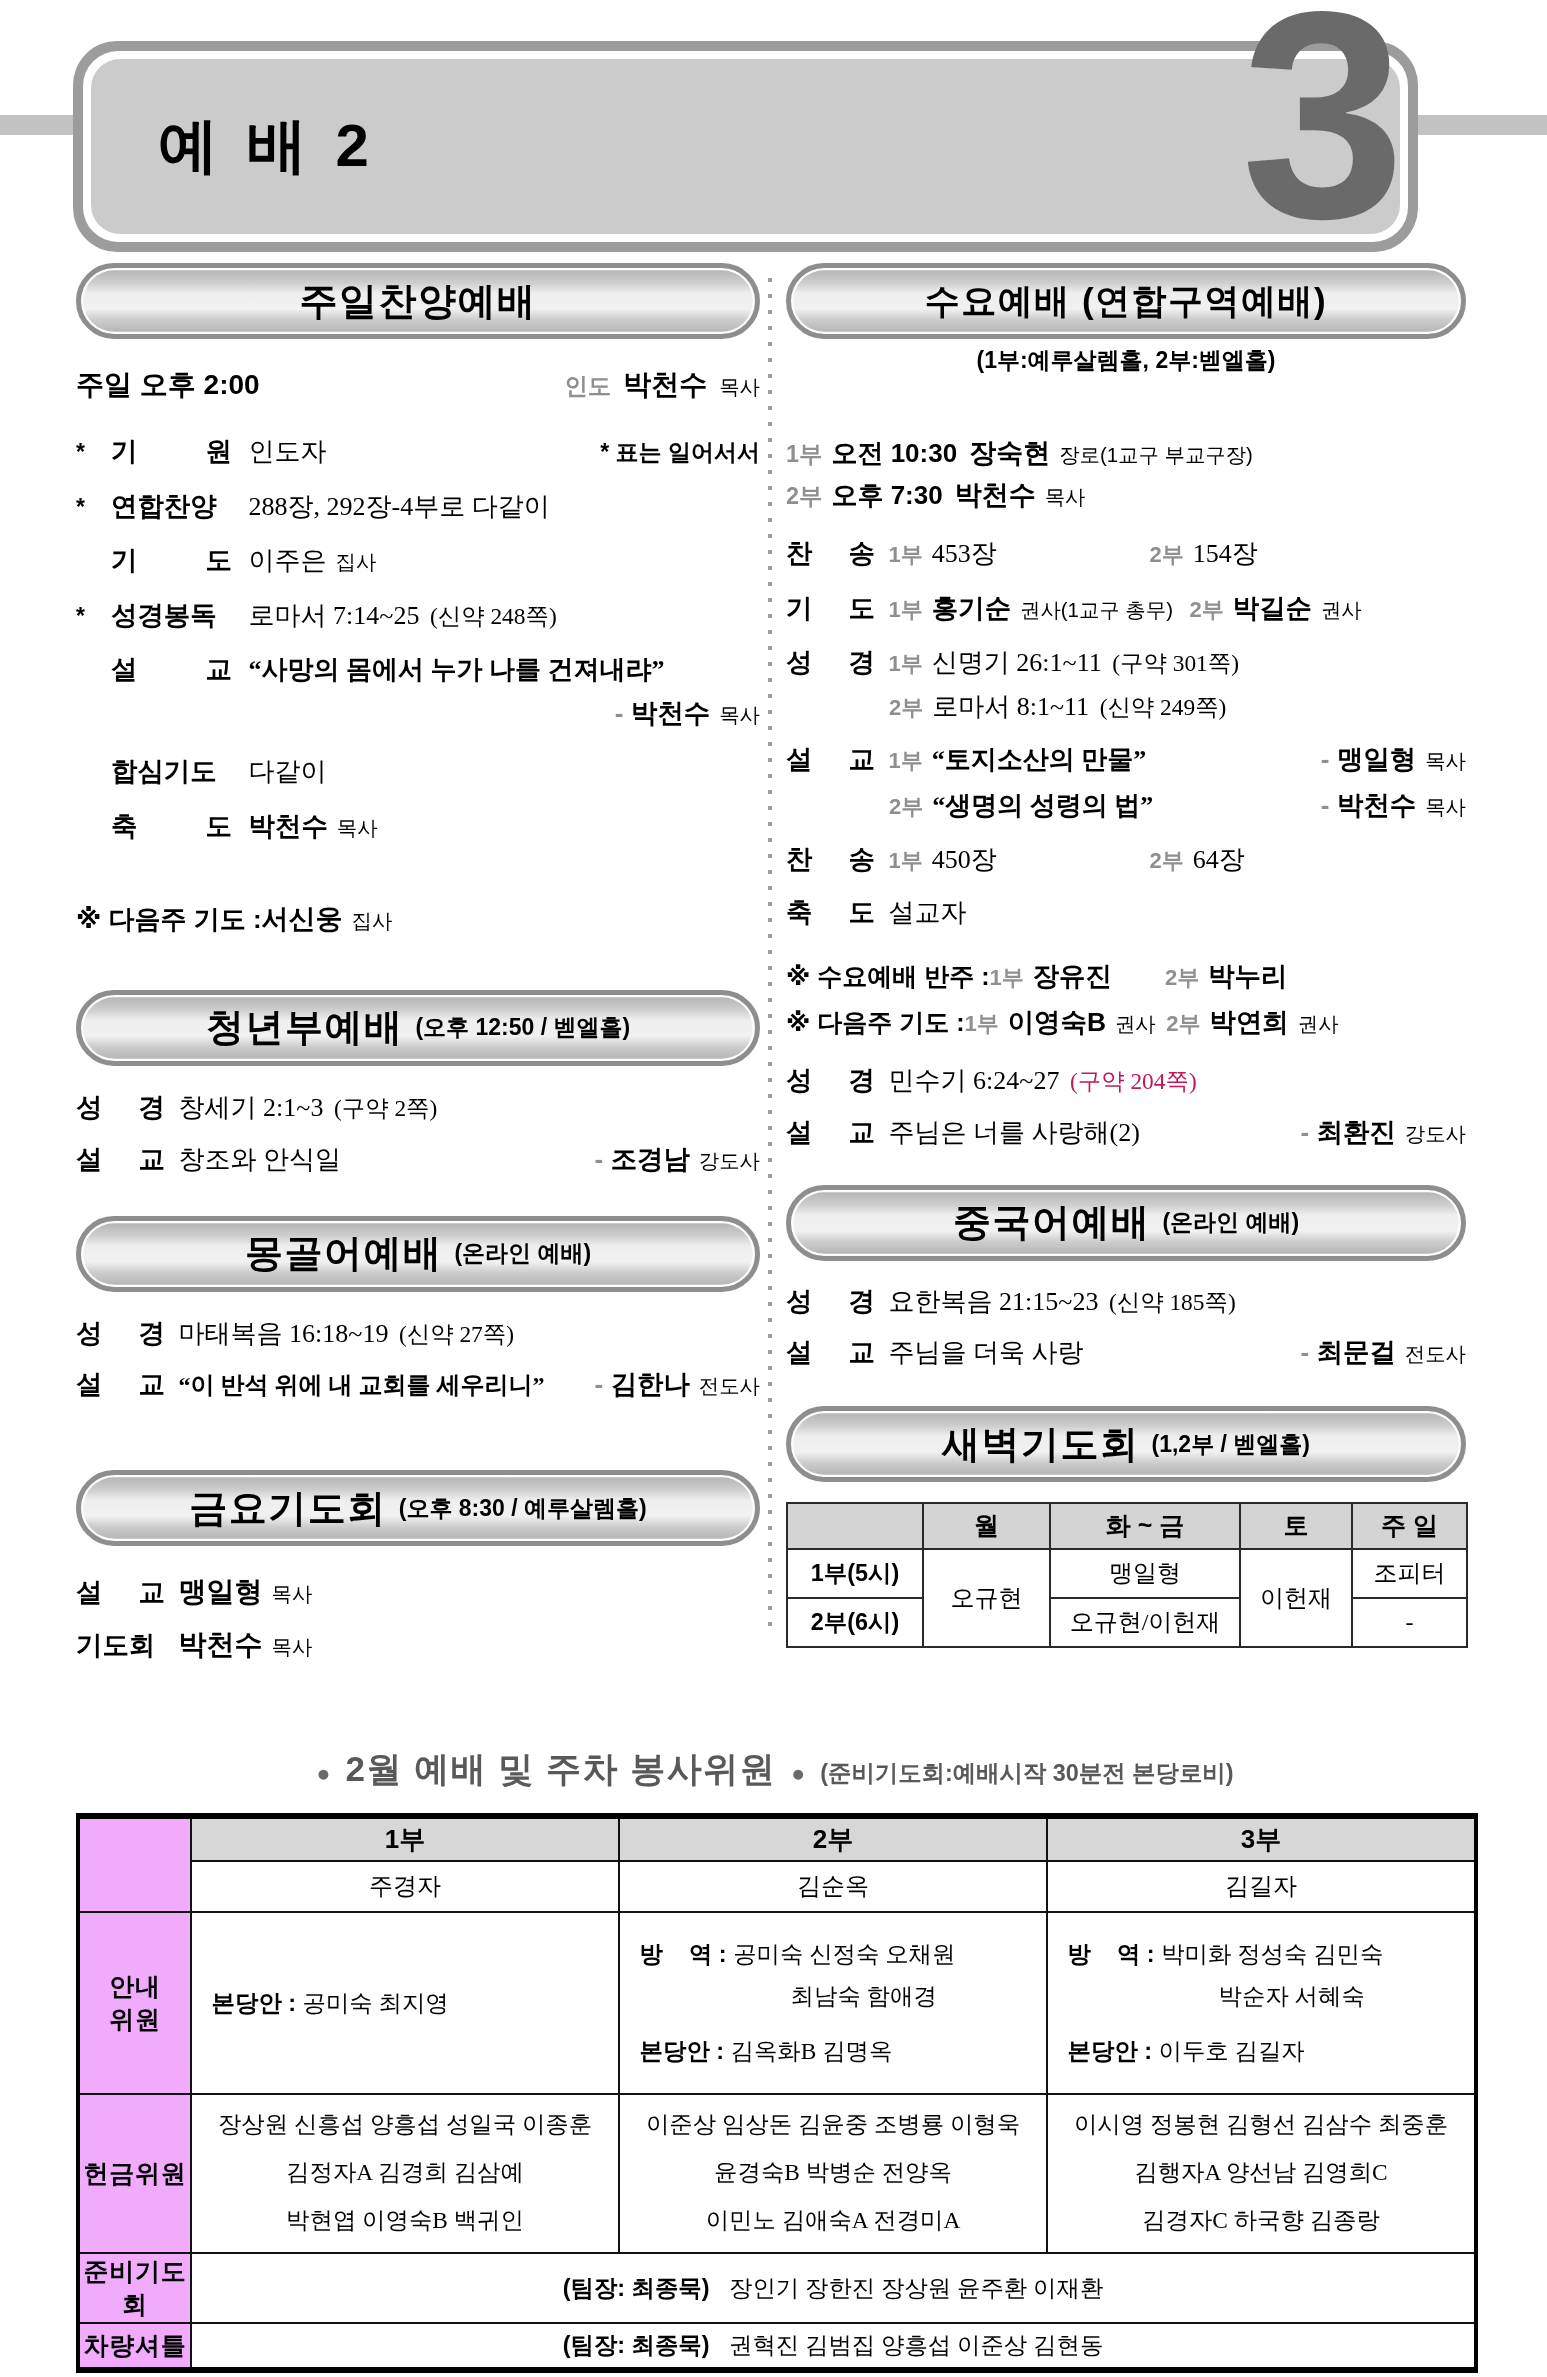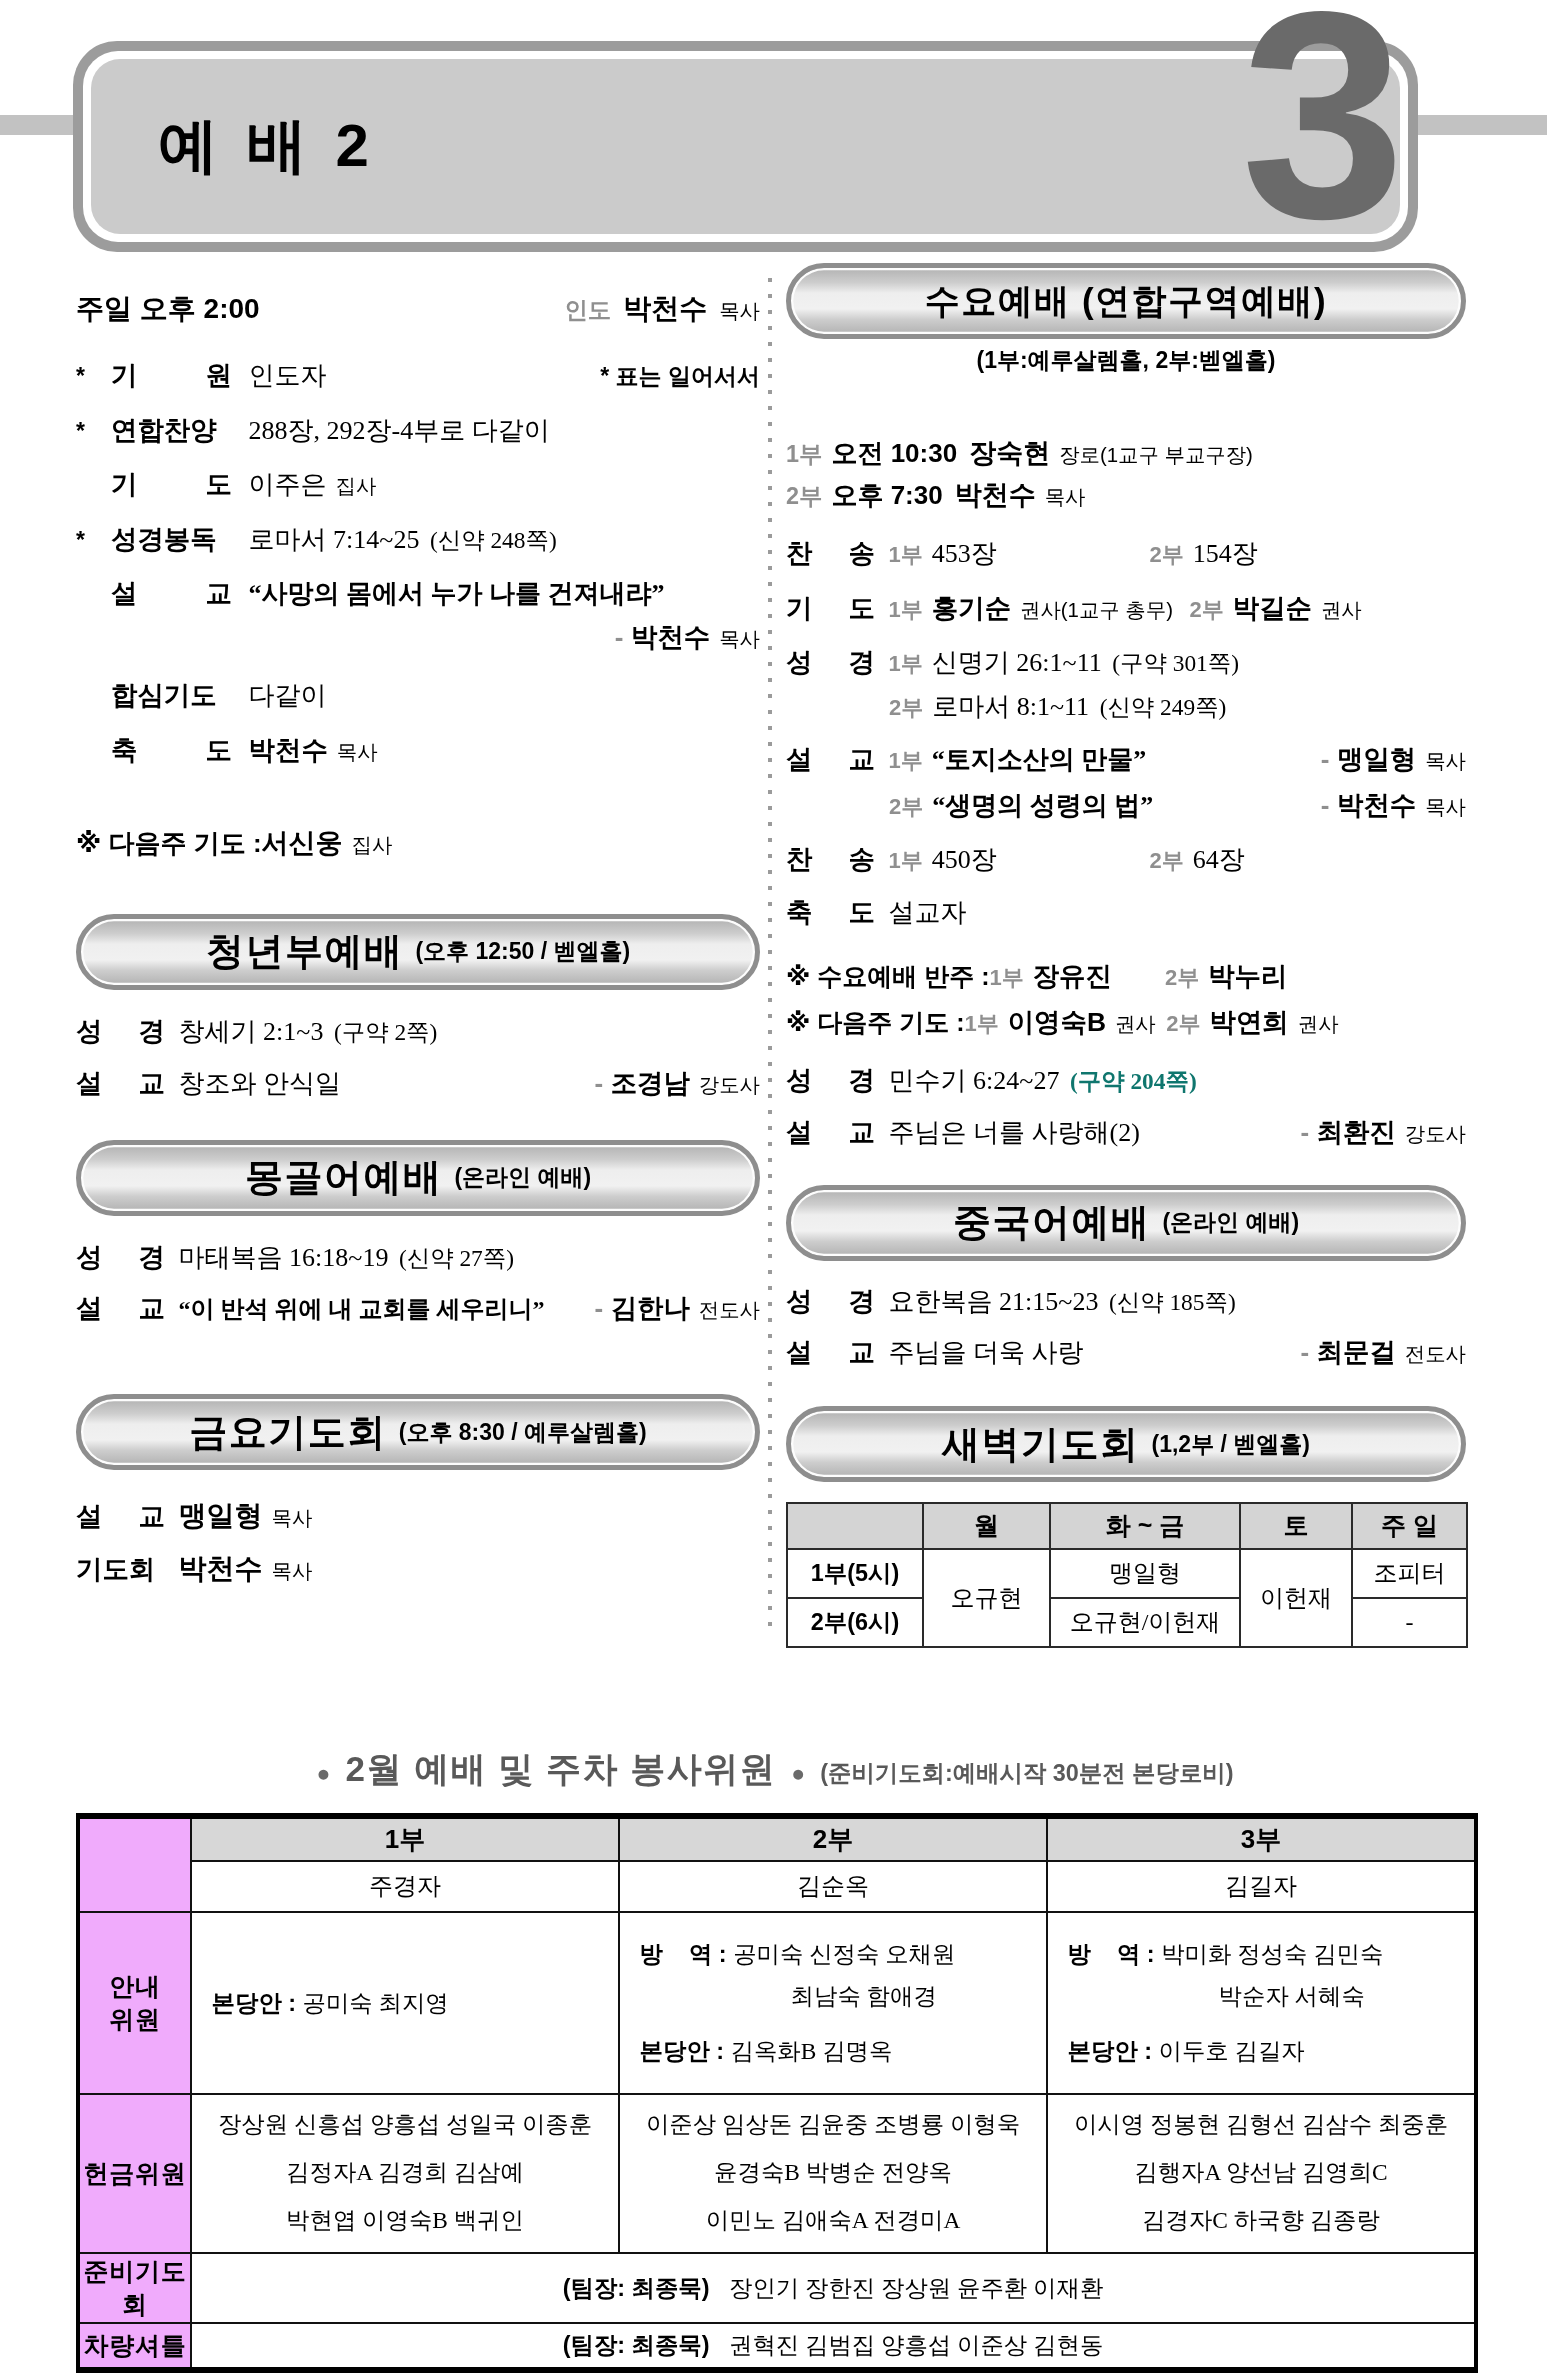--- a/index.html
+++ b/index.html
@@ -35,21 +35,21 @@
   .pill .t { font-family:"Liberation Sans","DejaVu Sans",sans-serif; font-weight:bold; font-size:38px; letter-spacing:1.5px; }
   .pill .s { font-family:"Liberation Sans","DejaVu Sans",sans-serif; font-weight:bold; font-size:23px; }
 
   
   .row { display:flex; align-items:baseline; margin-top:19.6px; font-size:26px; }
   .star { width:35px; flex:none; font-family:"Liberation Sans","DejaVu Sans",sans-serif; font-size:23px; font-weight:bold; }
   .lbl { font-family:"Liberation Sans","DejaVu Sans",sans-serif; font-weight:bold; font-size:26.4px;
     width:121px; flex:none; text-align:justify; text-align-last:justify; margin-right:16.6px; }
   .lbl.w2 { width:89px; margin-right:13.6px; }
   .ref { margin-left:10.6px; font-size:23.4px; }
-  .ref.blue { color:#0f766e;font-weight:bold; }
+  .ref.blue { color:#be185d; }
   .note { font-family:"Liberation Sans","DejaVu Sans",sans-serif; font-size:20.4px; font-weight:500; margin-left:9px; }
   .name { font-family:"Liberation Sans","DejaVu Sans",sans-serif; font-weight:bold; font-size:26.4px; }
   .part { font-family:"Liberation Sans","DejaVu Sans",sans-serif; font-size:22px; font-weight:bold; color:#8f8f8f; margin-right:9px; }
   .dash { color:#8f8f8f; font-weight:bold; margin-right:7.6px; font-family:"Liberation Sans","DejaVu Sans",sans-serif; }
   .qt { font-weight:bold; }
   .spk { margin-left:auto; display:flex; align-items:baseline; }
   .grp { display:flex; align-items:baseline; width:261px; flex:none; }
   .cont { padding-left:103px; margin-top:9px; }
   .sun-time { display:flex; justify-content:space-between; align-items:baseline; margin-top:27px; }
   .bigsans { font-family:"Liberation Sans","DejaVu Sans",sans-serif; font-weight:bold; font-size:28px; }
@@ -96,20 +96,23 @@
       <span class="hdr-title">예 배 2</span>
     </div>
   </div>
 </div>
 <div class="big3">3</div>
 
 <div class="divider"></div>
 
 <div class="col left">
 
+  <div class="pill">
+    <span class="t">주일찬양예배</span>
+  </div>
   <div class="sun-time">
     <span class="bigsans">주일 오후 2:00</span>
     <span>
       <span class="part" style="font-size:23.4px;">인도</span>
       <span class="name" style="font-size:28px;">박천수</span>
       <span class="note">목사</span>
     </span>
   </div>
   <div class="row" style="margin-top:30px;">
     <span class="star">*</span>

